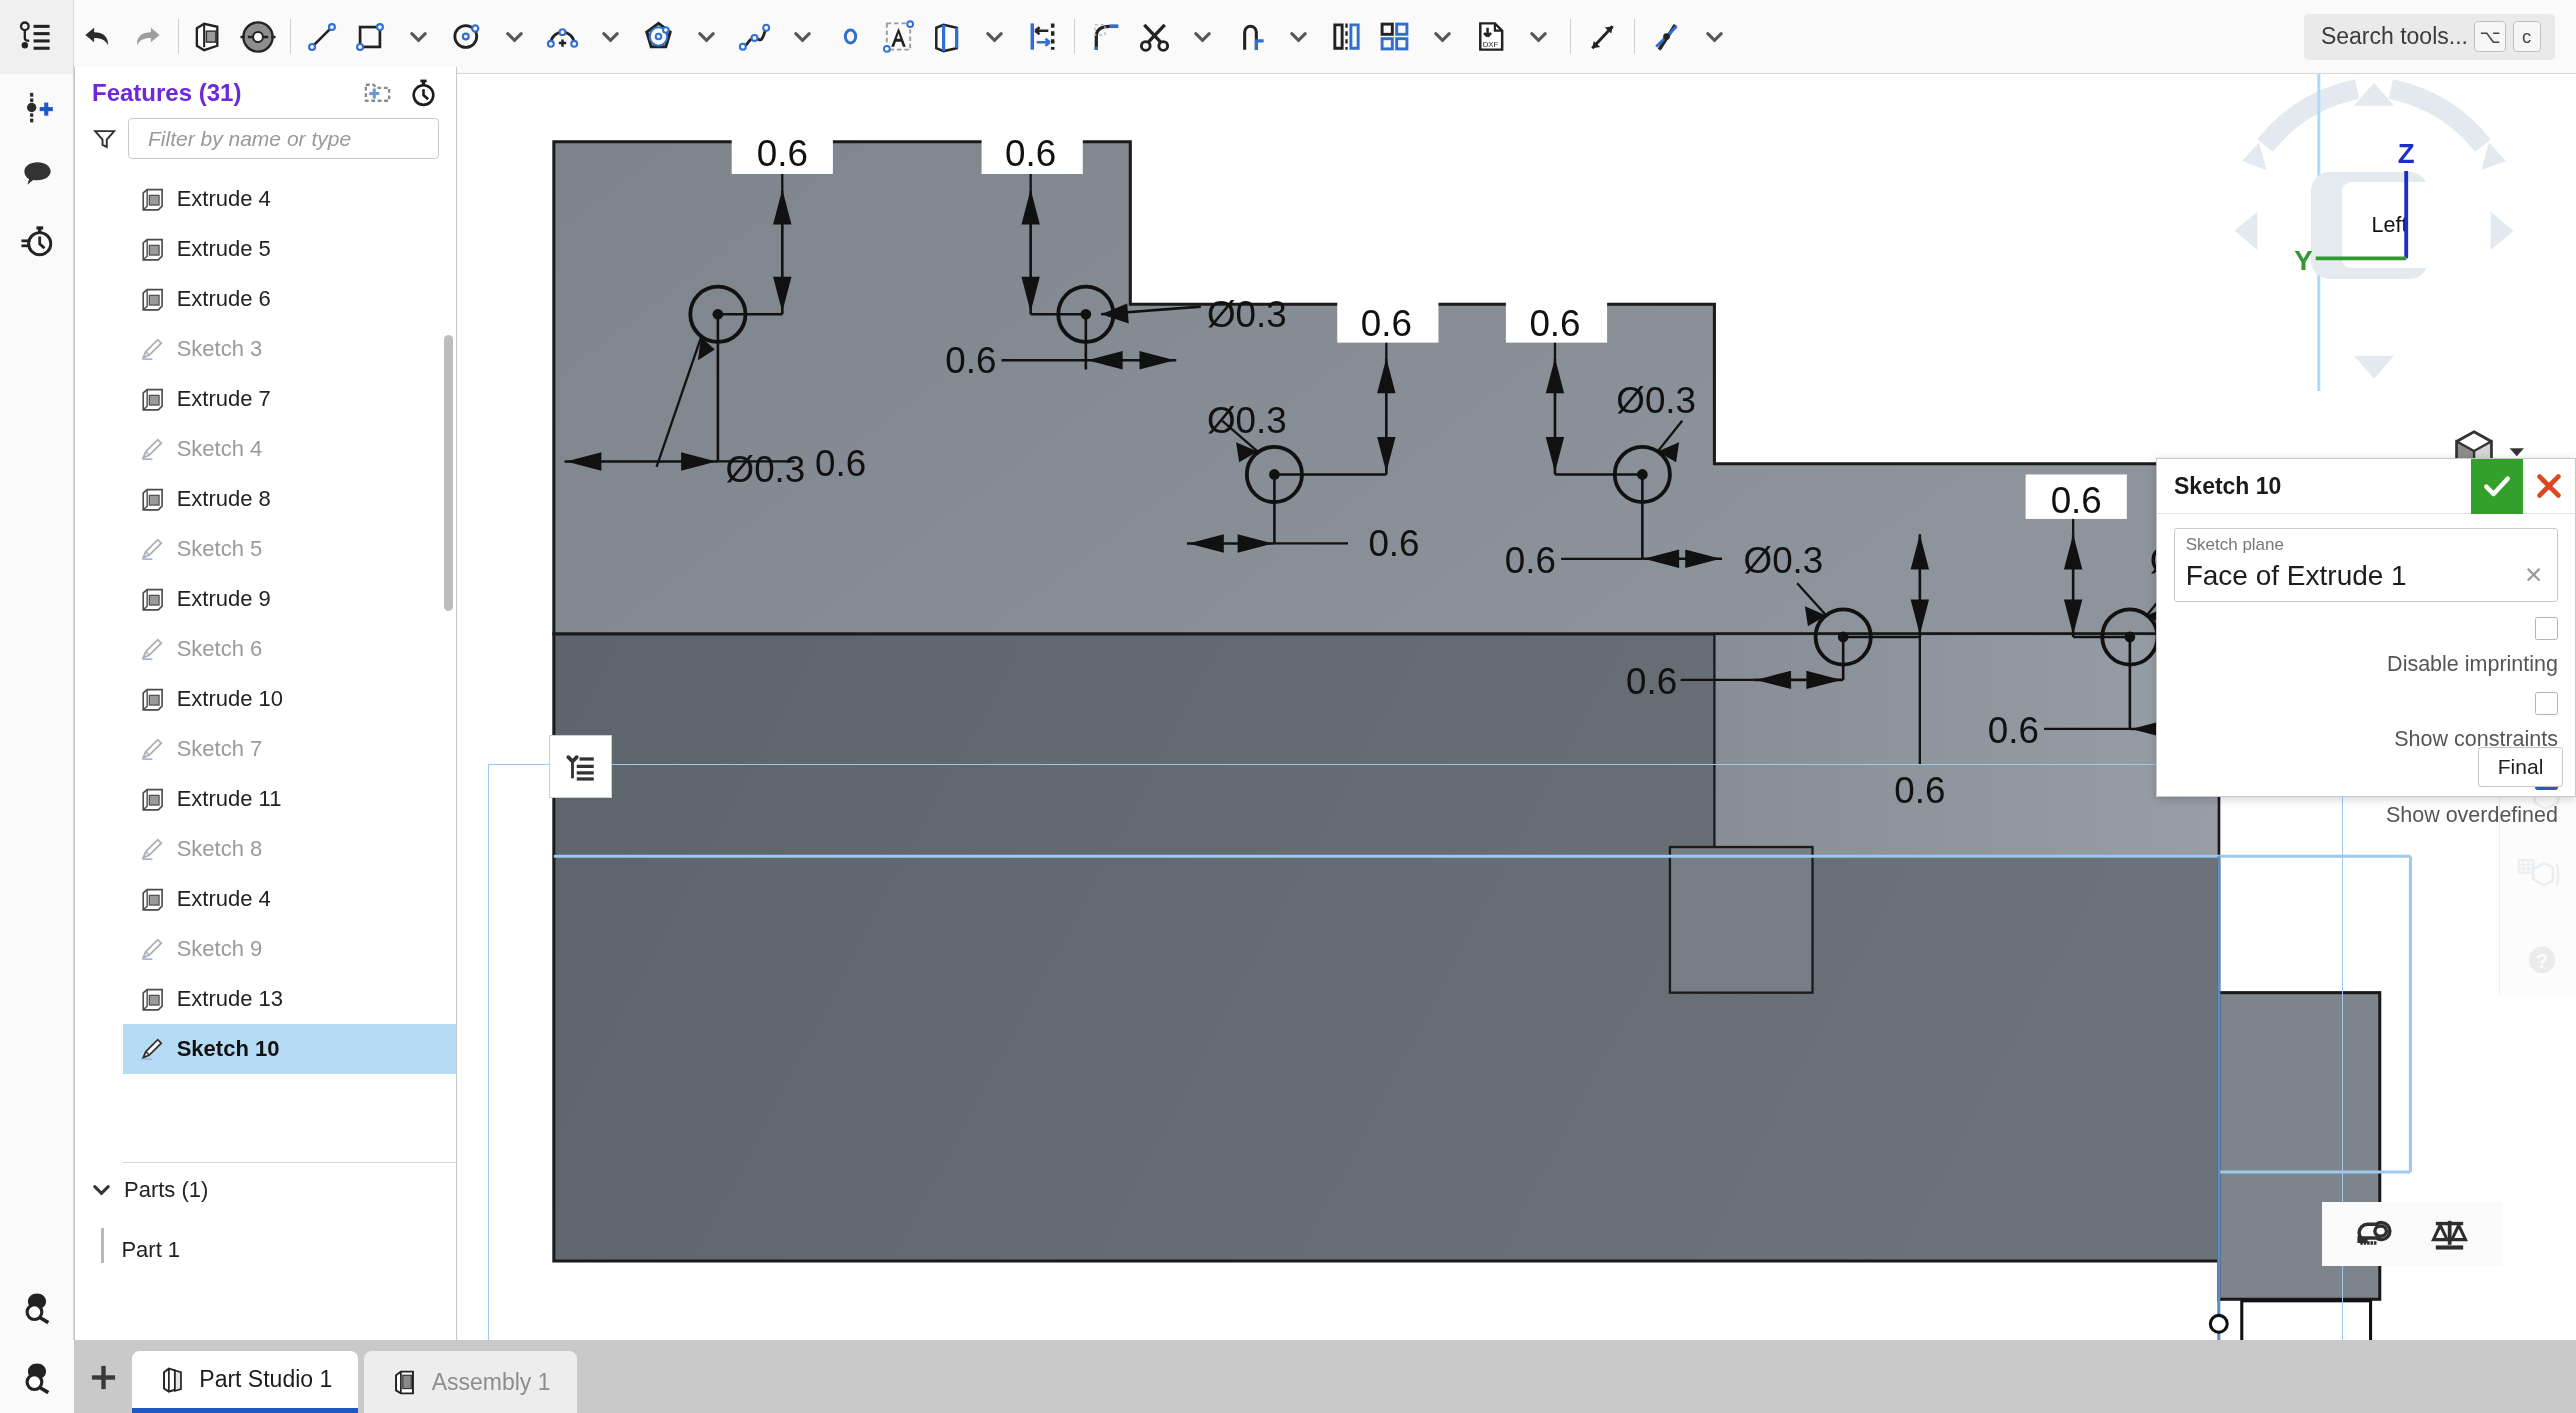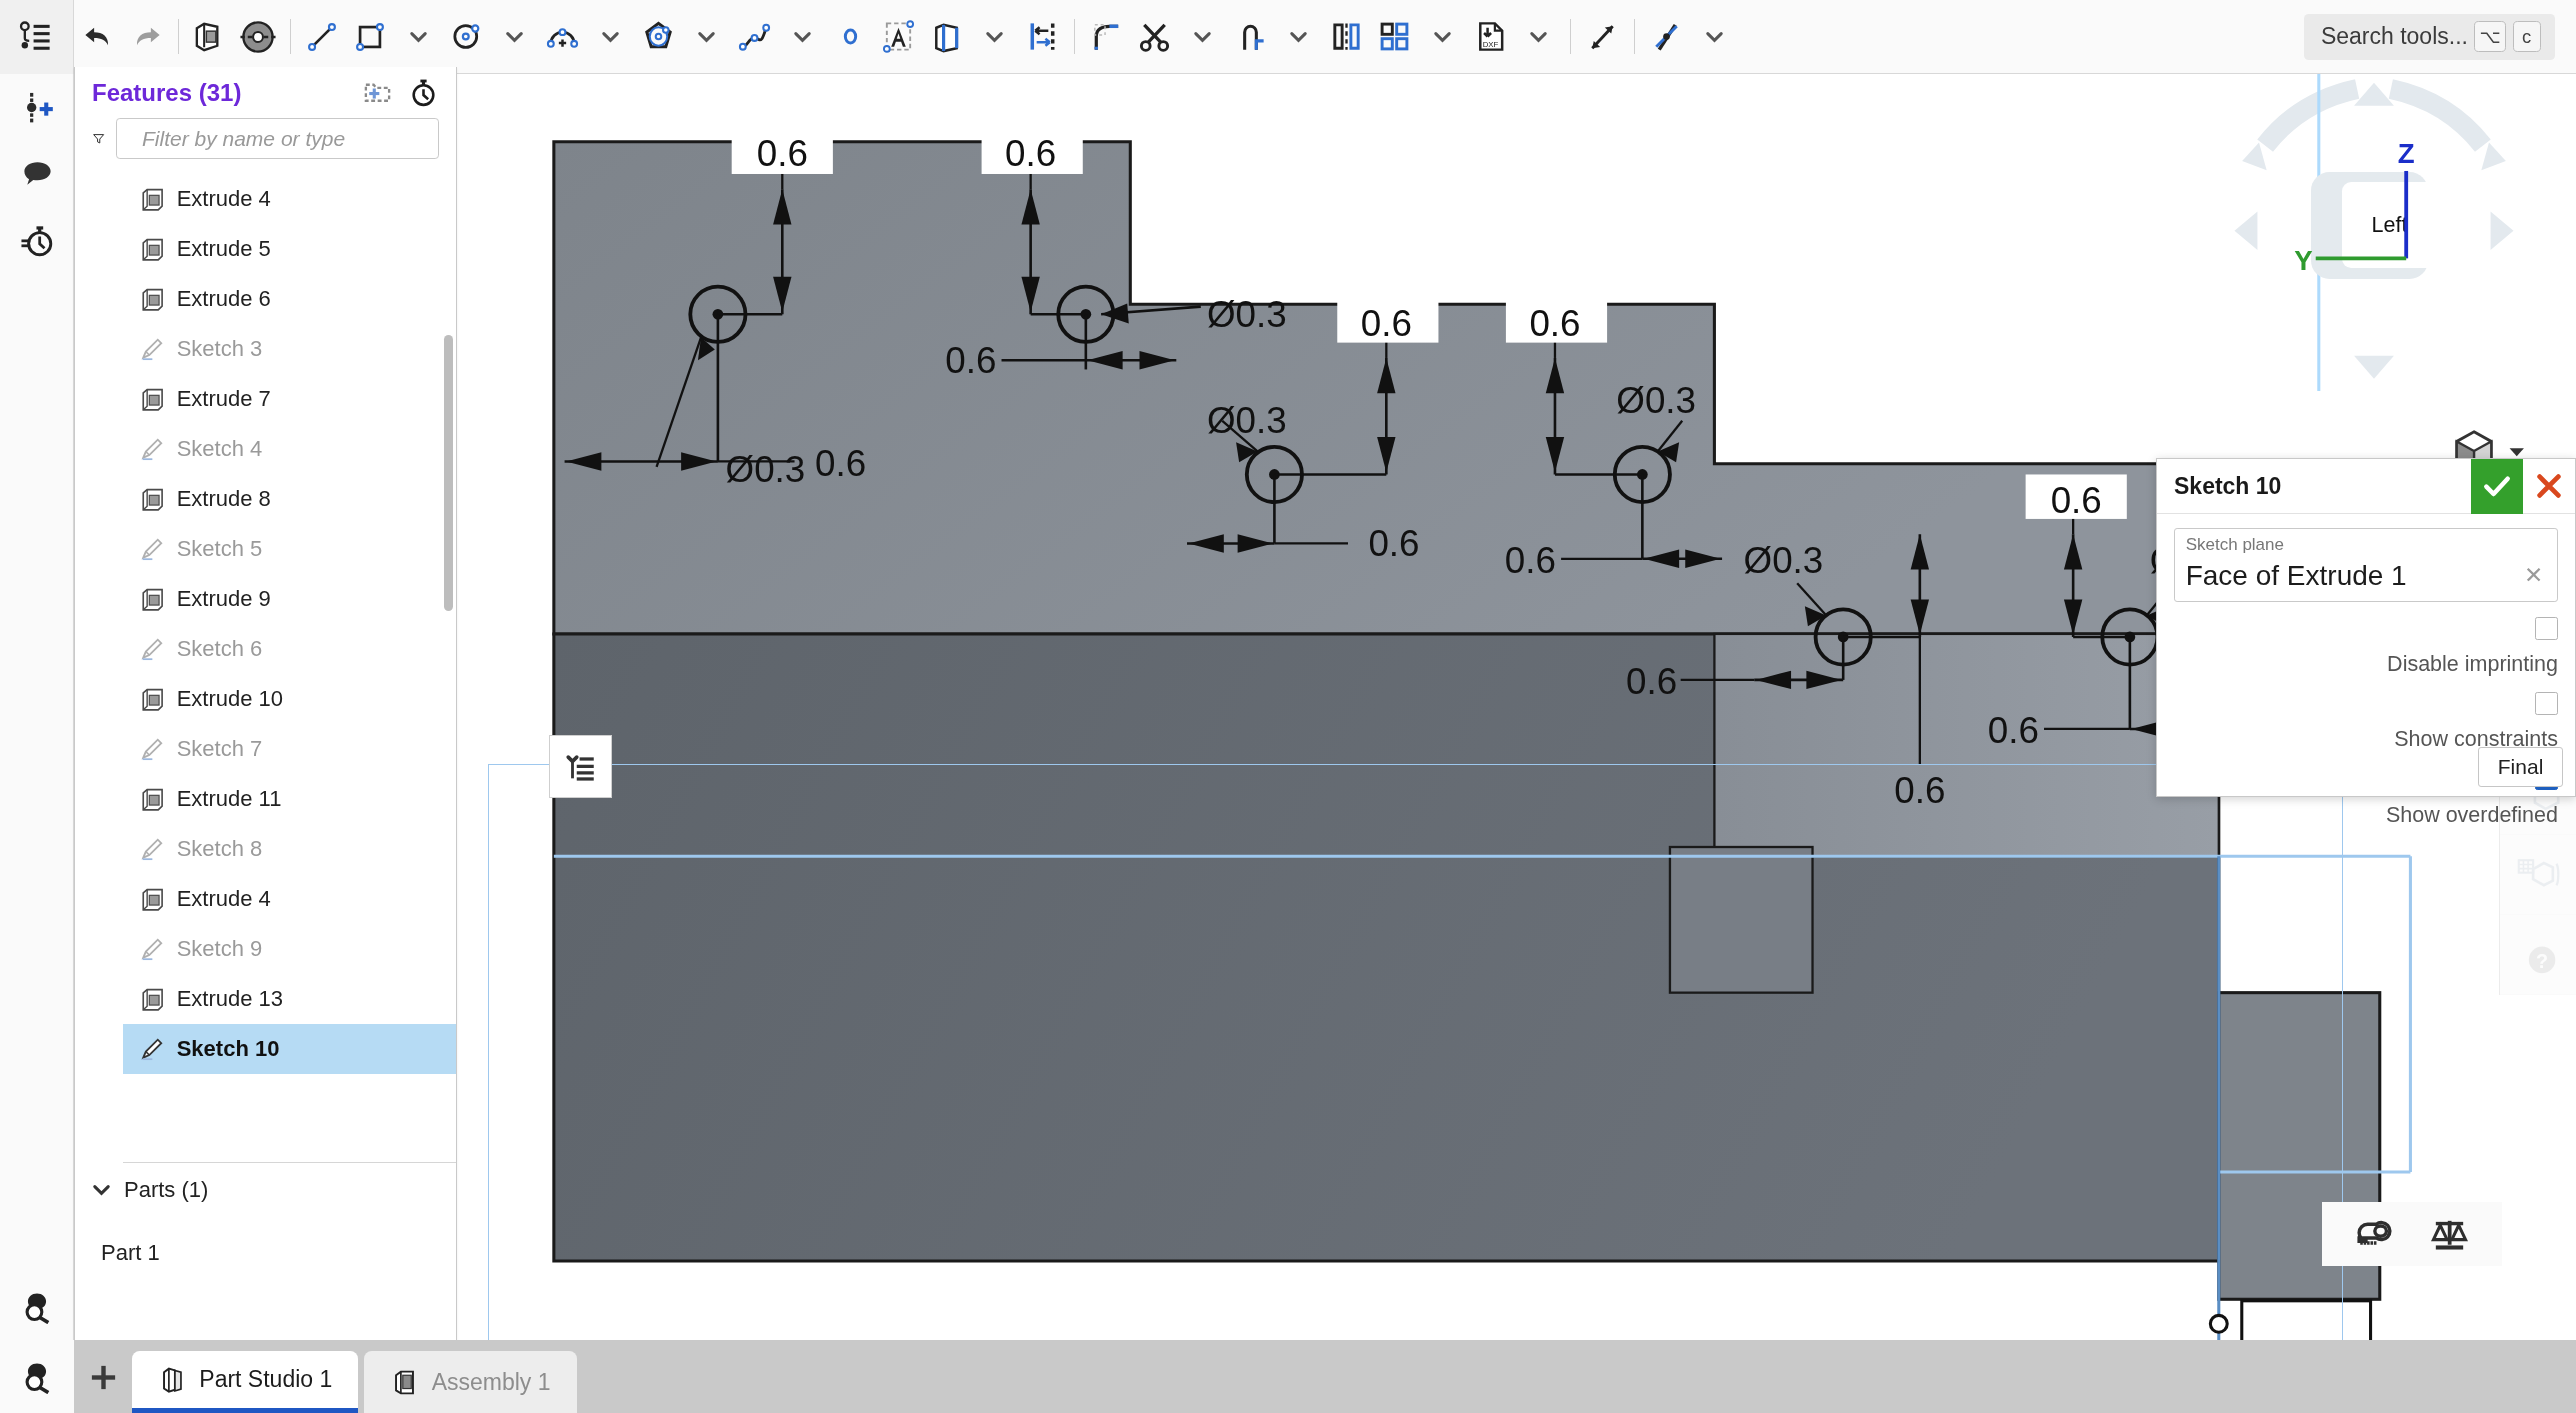--- a/index.html
+++ b/index.html
@@ -60,21 +60,21 @@
   .tree-head {
     display: flex; align-items: center; height: 51px;
     padding: 0 14px 0 17px; gap: 7.7px;
   }
   .tree-title { font-size: 24px; font-weight: bold; color: #6d28d9; flex: 1; }
   .tree-icon-btn { width: 38px; height: 38px; display:flex; align-items:center;
     justify-content:center; cursor: pointer; }
   .filter-row { display: flex; align-items: center; gap: 10.7px; padding: 0 17px 9.2px 17px; }
   .filter-input {
     flex: 1; height: 41px; border: 0.8px solid #c9c9c9; border-radius: 3.8px;
-    font-size: 21px; padding: 0 25px; color: #333; background: #fff;
+    font-size: 21px; padding: 0 19px; color: #333; background: #fff;
     font-family: "Liberation Sans", sans-serif;
   }
   .filter-input::placeholder { color: #999; font-style: italic; }
   .tree-list {
     position: absolute; top: 107px; left: 0; right: 0; height: 989px;
     overflow: hidden; border-bottom: 0.8px solid #d6d6d6; margin-left: 48px;
   }
   .tree-scroll { position: relative; }
   .feat {
     display: flex; align-items: center; gap: 10.7px;
@@ -90,22 +90,22 @@
   .scrollthumb {
     position: absolute; left: 0; top: 161px; width: 9.2px; height: 276px;
     background: #bdbdbd; border-radius: 4.6px;
   }
   .parts-sec { position: absolute; top: 1098px; left: 0; right: 0; }
   .parts-head {
     display:flex; align-items:center; gap: 10.7px; height: 49px;
     padding-left: 15.3px; font-size: 22px; color: #222; cursor: pointer;
   }
   .part-row {
-    display:flex; align-items:flex-start; gap: 26px; height: 49px;
-    padding-left: 26px; font-size: 22px; color: #222; cursor: pointer; flex-direction: column;
+    display:flex; align-items:flex-end; gap: 5px; height: 49px;
+    padding-left: 26px; font-size: 22px; color: #222; cursor: pointer;
   }
   .part-stem { width: 3.1px; height: 35px; background: #b9b9b9; margin-right: 12.3px; }
 
   
   .viewport {
     position: absolute; top: 74px; left: 74px; right: 0; bottom: 74px;
     background: #fff; overflow: hidden;
   }
   .listpanel-toggle {
     position: absolute; left: 475px; top: 661px; width: 63px; height: 63px;

